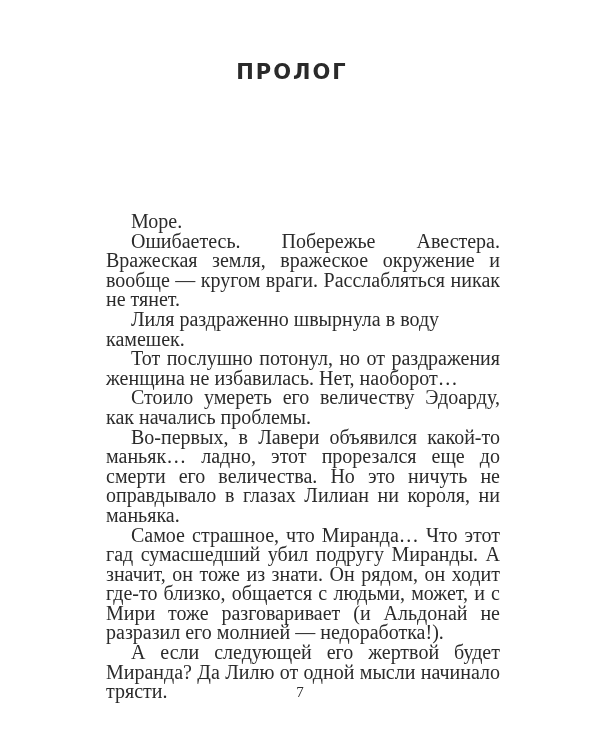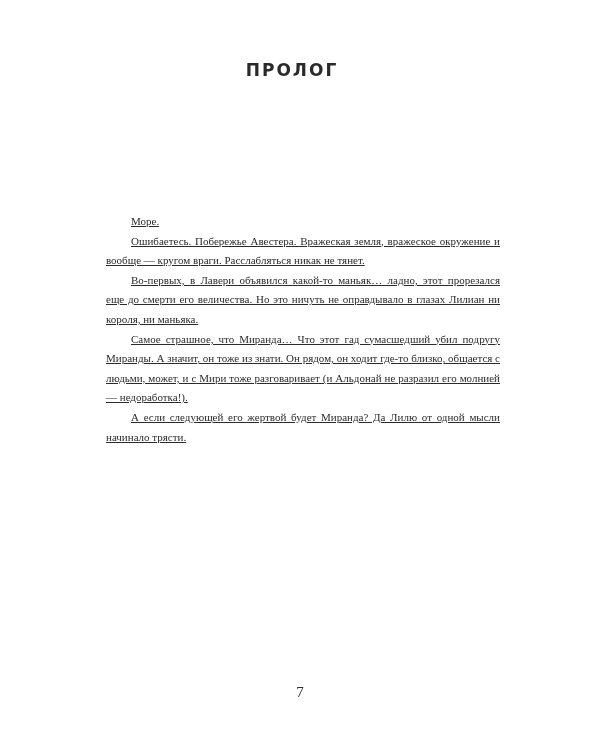--- a/index.html
+++ b/index.html
@@ -1,40 +1,42 @@
 <!DOCTYPE html>
 <html><head>
 <meta charset="utf-8">
 <style>
   html, body { margin: 0; padding: 0; background: #ffffff; }
   body { width: 600px; height: 750px; position: relative; overflow: hidden; }
   .title {
     position: absolute; left: 0; top: 60px; width: 584px; text-align: center;
-    font-family: "DejaVu Sans", sans-serif; font-weight: bold; font-size: 17px;
+    font-family: "DejaVu Sans", sans-serif; font-weight: bold; font-size: 21px;
     letter-spacing: 2px; color: #2a2a2a;
   }
   .text {
     position: absolute; left: 106px; top: 212px; width: 394px;
-    font-family: "Liberation Serif", serif; font-size: 11px; line-height: 19.6px;
+    font-family: "Liberation Serif", serif; font-size: 20px; line-height: 19.6px;
     color: #2b2b2b;
-    text-decoration: underline;
   }
   .text p { margin: 0; text-indent: 25px; text-align: justify; }
   .text p.short { text-align: left; }
   .pagenum {
     position: absolute; left: 0; top: 684px; width: 600px; text-align: center;
     font-family: "Liberation Serif", serif; font-size: 15px; color: #2b2b2b;
   }
 </style>
 </head>
 <body>
 
 <div class="title">ПРОЛОГ</div>
 
 <div class="text">
   <p class="short">Море.</p>
   <p>Ошибаетесь. Побережье Авестера. Вражеская земля, вражеское окружение и вообще — кругом враги. Расслабляться никак не тянет.</p>
+  <p class="short">Лиля раздраженно швырнула в воду камешек.</p>
+  <p>Тот послушно потонул, но от раздражения женщина не избавилась. Нет, наоборот…</p>
+  <p>Стоило умереть его величеству Эдоарду, как начались проблемы.</p>
   <p>Во-первых, в Лавери объявился какой-то маньяк… ладно, этот прорезался еще до смерти его величества. Но это ничуть не оправдывало в глазах Лилиан ни короля, ни маньяка.</p>
   <p>Самое страшное, что Миранда… Что этот гад сумасшедший убил подругу Миранды. А значит, он тоже из знати. Он рядом, он ходит где-то близко, общается с людьми, может, и с Мири тоже разговаривает (и Альдонай не разразил его молнией — недоработка!).</p>
   <p>А если следующей его жертвой будет Миранда? Да Лилю от одной мысли начинало трясти.</p>
 </div>
 
 <div class="pagenum">7</div>
 
 </body></html>

